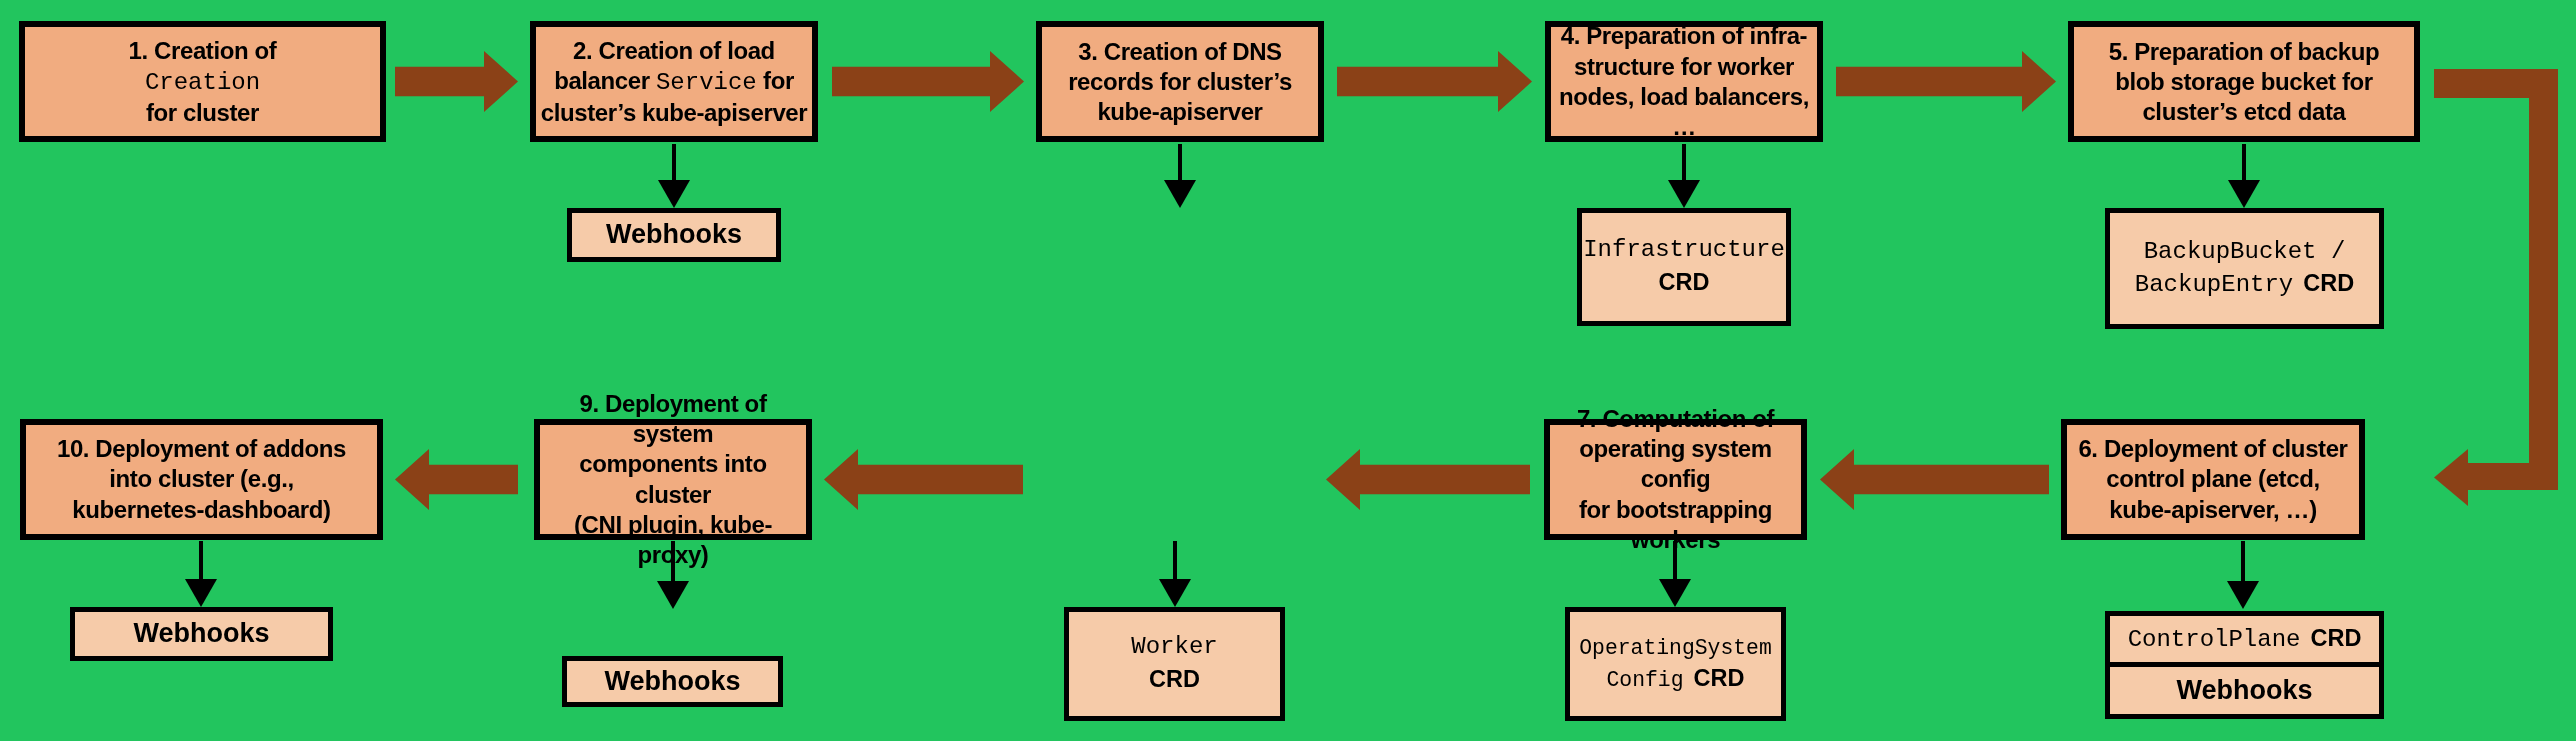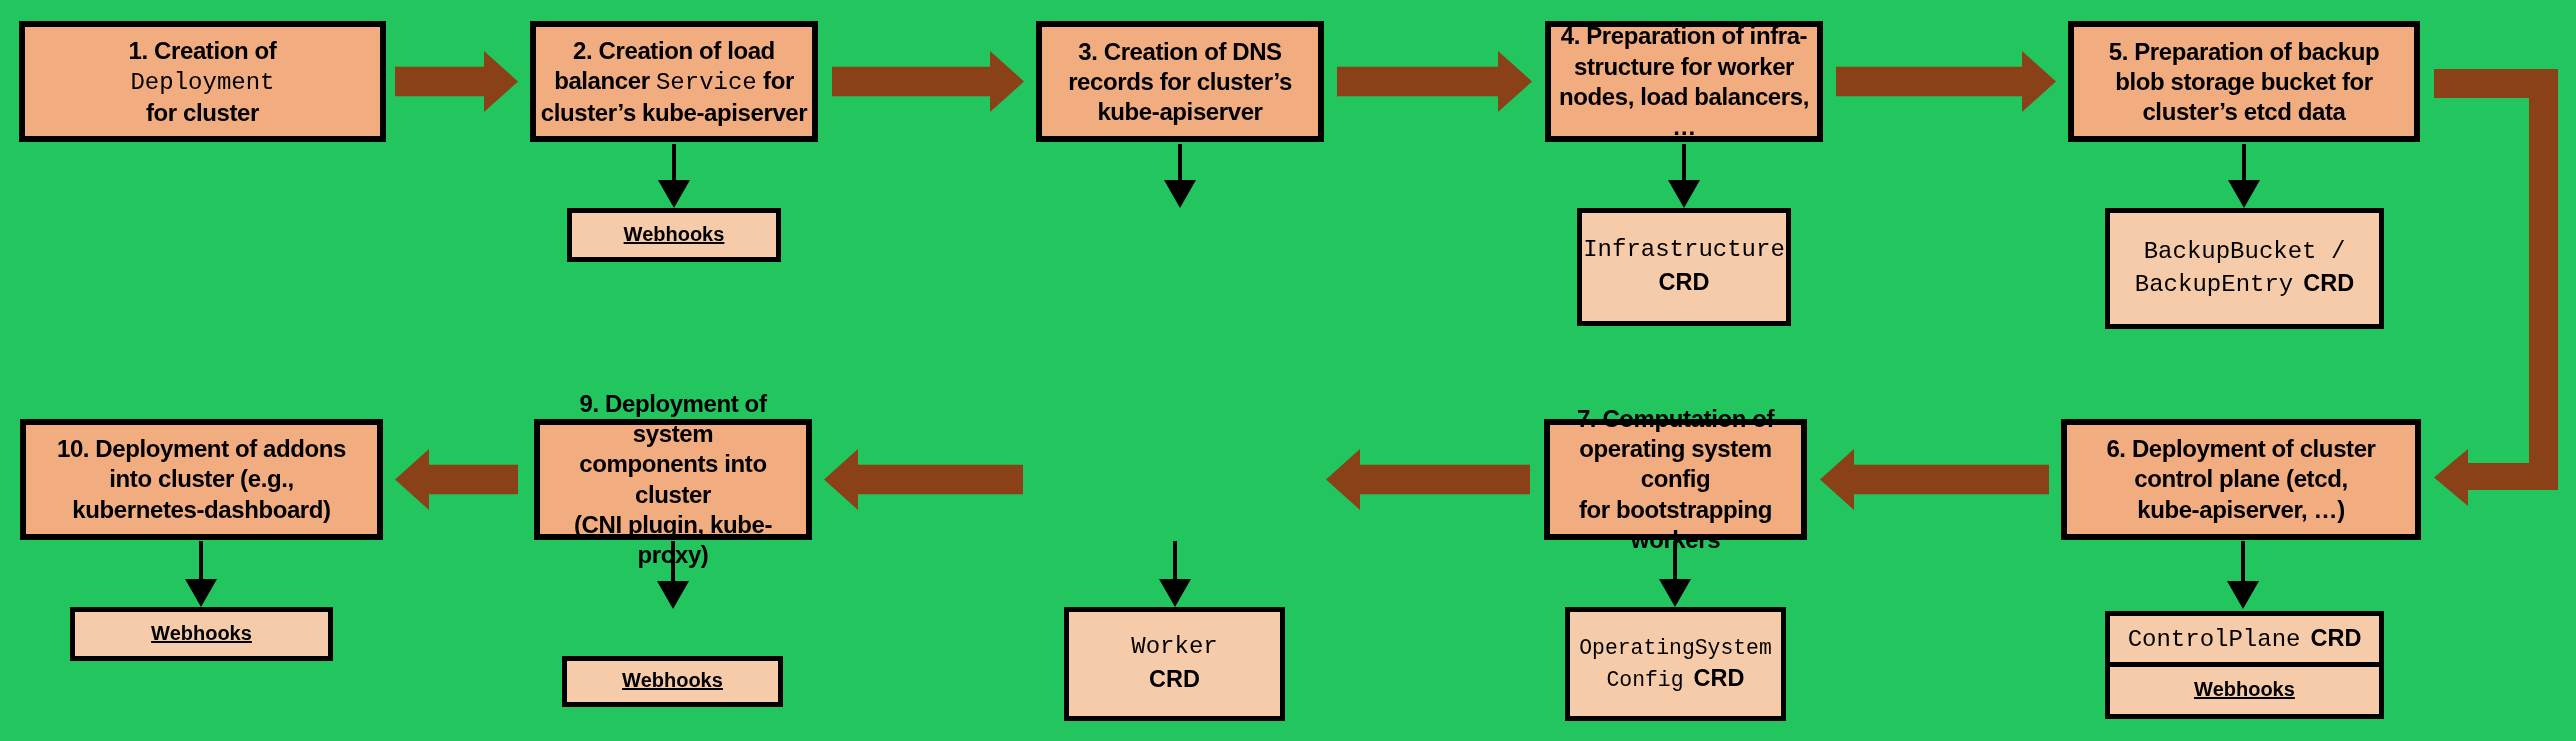--- a/index.html
+++ b/index.html
@@ -57,22 +57,21 @@
     font-family:"Liberation Sans", sans-serif;
     font-weight:bold;
     font-size:23.5px;
     margin-left:10px;
   }
   .line .crd:first-child{margin-left:0;}
   .small .line{font-size:21.4px;}
   .wh{
     font-family:"Liberation Sans", sans-serif;
     font-weight:bold;
-    font-size:20px;
-    text-decoration:underline;
+    font-size:27px;
   }
   
   .harrow,.harrow-left{
     position:absolute;
     background:var(--arrow-color);
   }
   .harrow{
     clip-path:polygon(0 26%, calc(100% - 34px) 26%, calc(100% - 34px) 0, 100% 50%, calc(100% - 34px) 100%, calc(100% - 34px) 74%, 0 74%);
   }
   .harrow-left{
@@ -98,21 +97,21 @@
     border-top:28.5px solid #000;
   }
 </style>
 </head>
 <body>
 
 <div id="canvas">
 
   <div class="box main" style="left:19px;top:21.4px;width:367px;height:121px">
     <div class="title"><span>1. Creation of
-</span><span class="code">Deployment</span><span>
+</span><span class="code">Creation</span><span>
 for cluster</span></div>
   </div>
   <div class="box main" style="left:530px;top:21.4px;width:288px;height:121px">
     <div class="title"><span>2. Creation of load
 balancer </span><span class="code">Service</span><span> for
 cluster’s kube-apiserver</span></div>
   </div>
   <div class="box main" style="left:1036px;top:21.4px;width:288px;height:121px">
     <div class="title"><span>3. Creation of DNS
 records for cluster’s
@@ -122,21 +121,21 @@
     <div class="title"><span>4. Preparation of infra-
 structure for worker
 nodes, load balancers, …</span></div>
   </div>
   <div class="box main" style="left:2068px;top:21.4px;width:352px;height:121px">
     <div class="title"><span>5. Preparation of backup
 blob storage bucket for
 cluster’s etcd data</span></div>
   </div>
 
-  <div class="box main" style="left:2061px;top:419px;width:360px;height:121px">
+  <div class="box main" style="left:2061px;top:419px;width:304px;height:121px">
     <div class="title"><span>6. Deployment of cluster
 control plane (etcd,
 kube-apiserver, …)</span></div>
   </div>
   <div class="box main" style="left:1544px;top:419px;width:263px;height:121px">
     <div class="title"><span>7. Computation of
 operating system config
 for bootstrapping workers</span></div>
   </div>
   <div class="box main" style="left:534px;top:419px;width:278px;height:121px">

